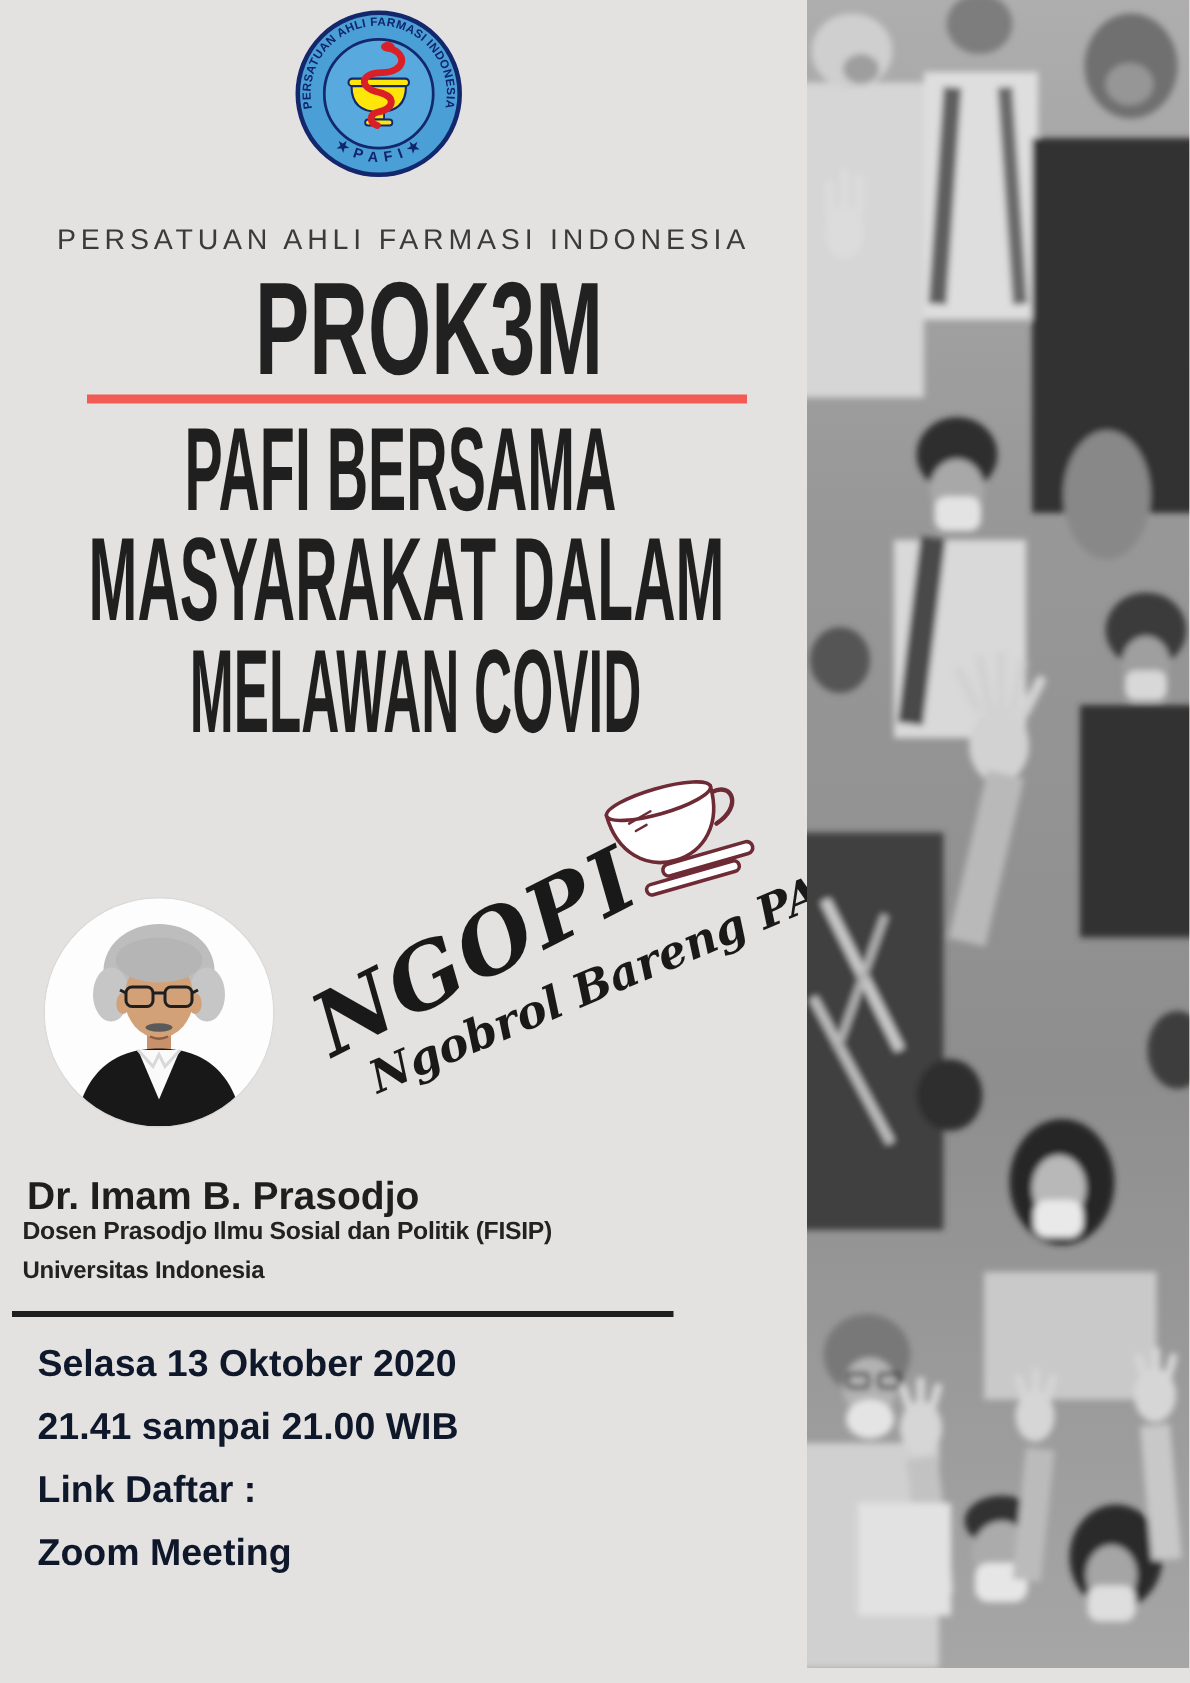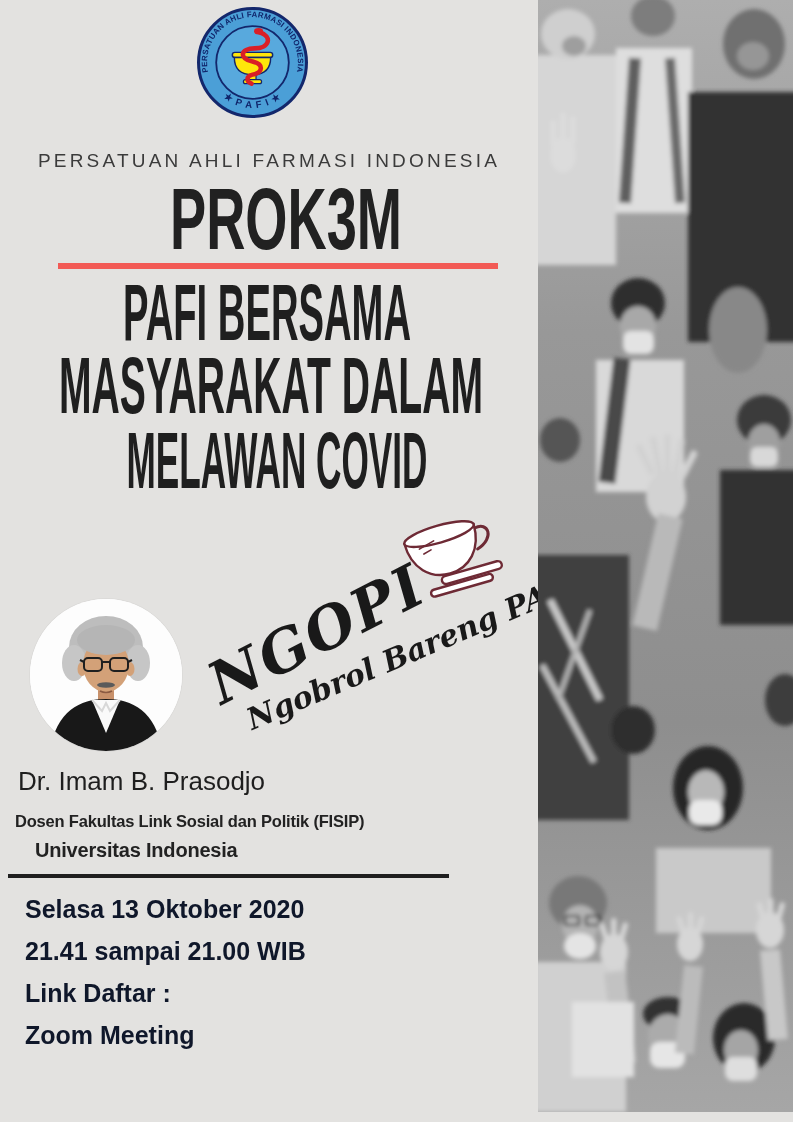--- a/index.html
+++ b/index.html
@@ -30,23 +30,23 @@
   .ngobrol{
     left:238px;top:642px;width:310px;height:46px;
     transform:rotate(-23deg);
     font-family:"DejaVu Serif",serif;font-style:italic;font-weight:700;
     font-size:30px;color:#191919;text-align:center;white-space:nowrap;
   }
   .portrait{
     left:30px;top:599px;width:152px;height:152px;border-radius:50%;
     overflow:hidden;background:#fdfdfd;box-shadow:0 0 0 1px rgba(0,0,0,0.03);
   }
-  .speaker-name{left:18px;top:766px;font-size:26px;font-weight:400;color:#1e1e1e;white-space:nowrap;}
+  .speaker-name{left:18px;top:782px;font-size:26px;font-weight:700;color:#1e1e1e;white-space:nowrap;}
   .speaker-sub1{left:15px;top:812px;font-size:16.5px;font-weight:700;color:#222;letter-spacing:-0.2px;white-space:nowrap;}
-  .speaker-sub2{left:15px;top:839px;font-size:20px;font-weight:700;color:#222;letter-spacing:-0.2px;white-space:nowrap;margin-left:20px;}
+  .speaker-sub2{left:15px;top:839px;font-size:16px;font-weight:700;color:#222;letter-spacing:-0.2px;white-space:nowrap;}
   .black-line{left:8px;top:874px;width:441px;height:4px;background:#1f1f1f;}
   .event{left:25px;top:888px;width:500px;}
   .event div{font-size:25px;font-weight:700;color:#0f172a;line-height:42px;white-space:nowrap;}
   
   .crowd{left:538px;top:0;width:255px;height:1112px;}
 </style>
 </head>
 <body>
 
 <div class="abs" style="inset:0;">
@@ -126,21 +126,21 @@
       </g>
       <ellipse cx="76" cy="86" rx="9" ry="2.8" fill="#5a5a5a"></ellipse>
       <path d="M70 92 Q76 95 82 92" fill="none" stroke="#8a5a42" stroke-width="1.6"></path>
       <path d="M20 152 C26 112 50 100 76 100 C102 100 126 112 132 152 Z" fill="#181818"></path>
       <path d="M62 101 L76 134 L90 101 Z" fill="#fafafa"></path>
       <path d="M62 101 L72 112 L76 104 L80 112 L90 101" fill="none" stroke="#d8d8d8" stroke-width="2"></path>
     </svg>
   </div>
 
   <div class="abs speaker-name">Dr. Imam B. Prasodjo</div>
-  <div class="abs speaker-sub1">Dosen Fakultas Link Sosial dan Politik (FISIP)</div>
+  <div class="abs speaker-sub1">Dosen Prasodjo Ilmu Sosial dan Politik (FISIP)</div>
   <div class="abs speaker-sub2">Universitas Indonesia</div>
 
   <div class="abs black-line"></div>
 
   <div class="abs event">
     <div>Selasa 13 Oktober 2020</div>
     <div>21.41 sampai 21.00 WIB</div>
     <div>Link Daftar :</div>
     <div>Zoom Meeting</div>
   </div>

